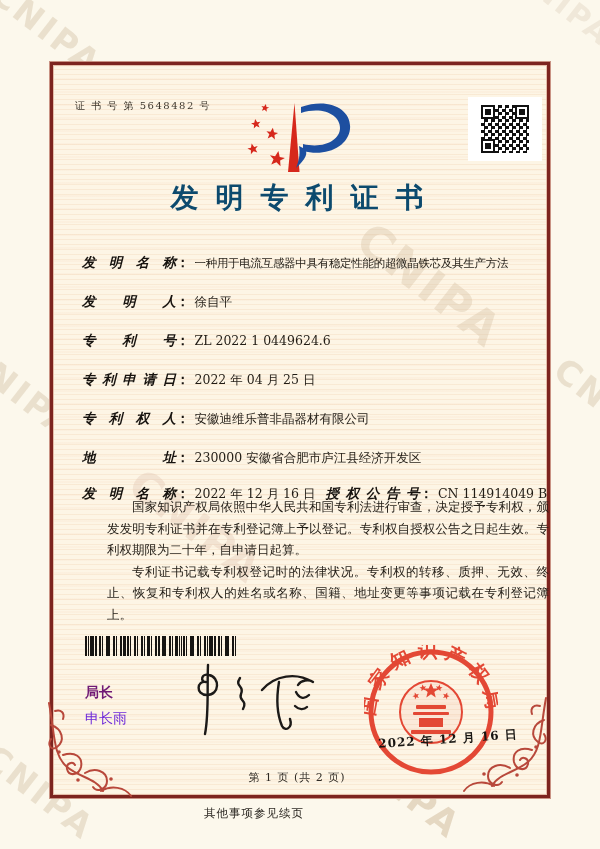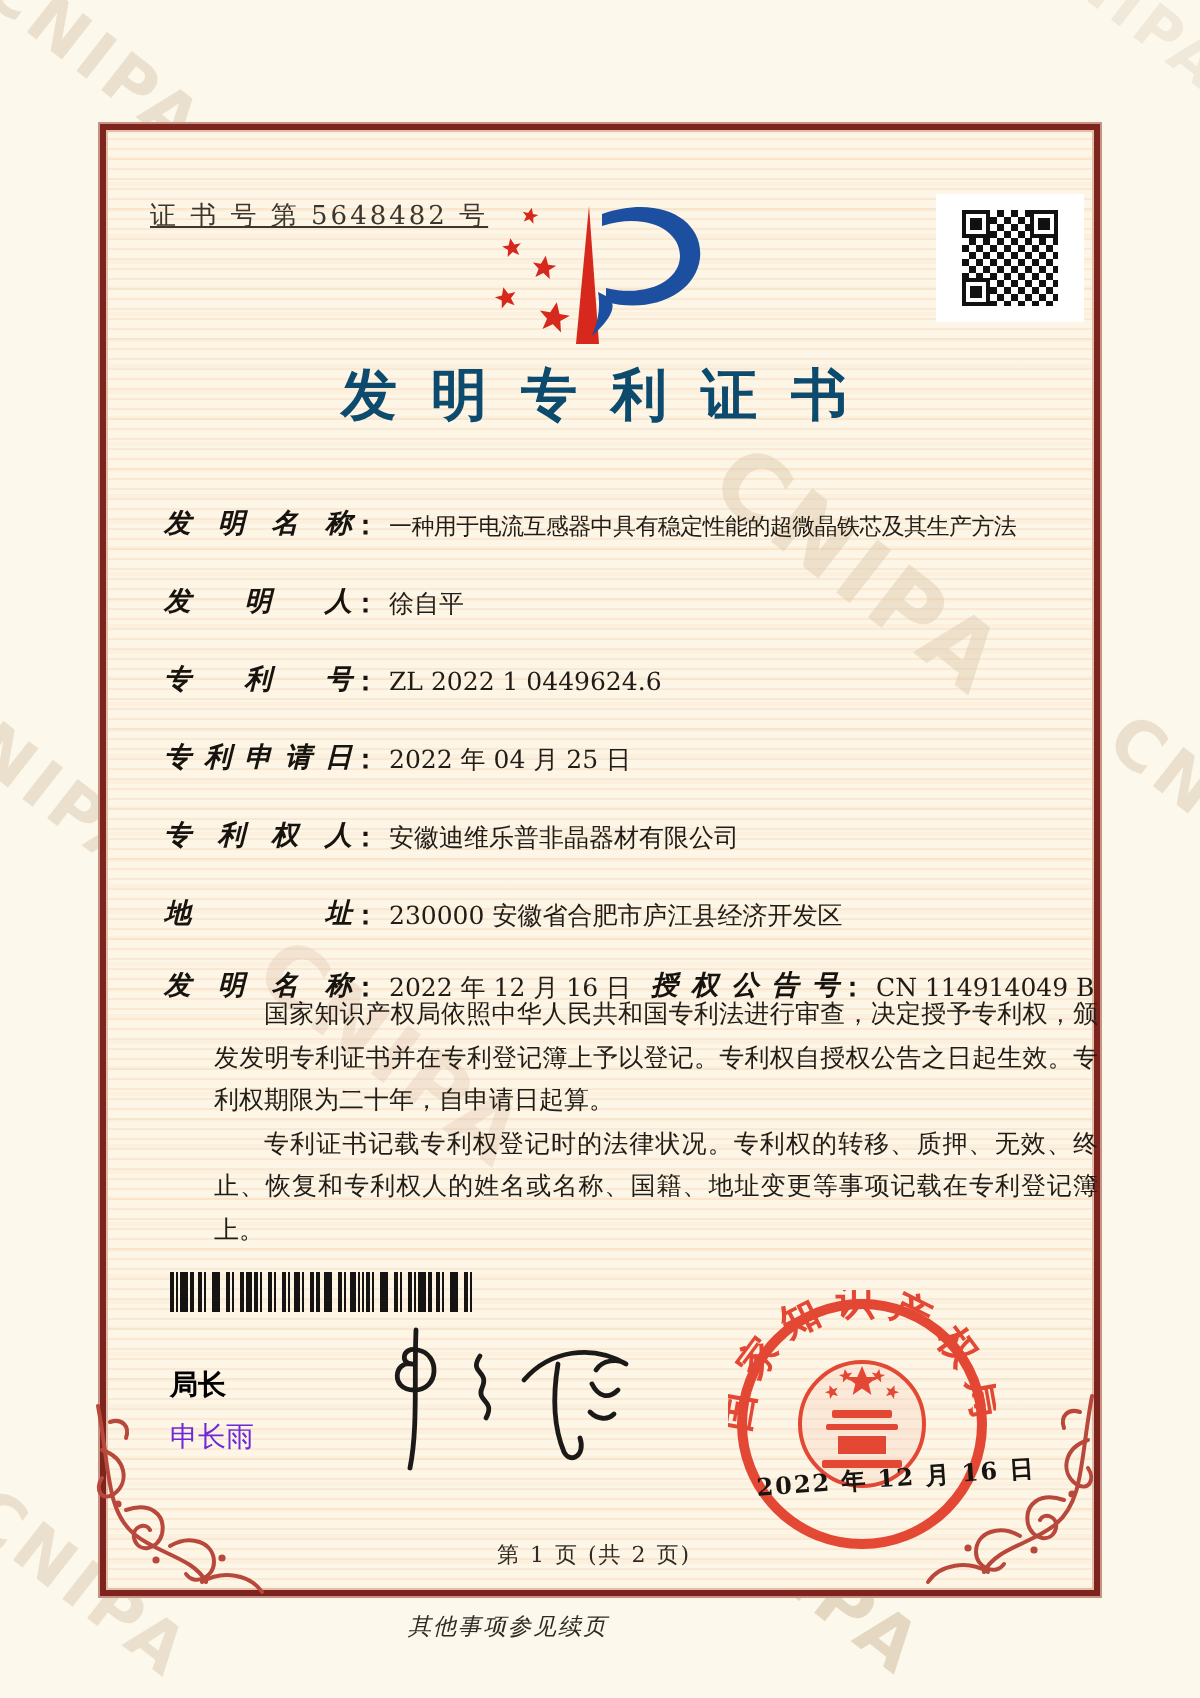--- a/index.html
+++ b/index.html
@@ -20,21 +20,21 @@
     position:absolute;left:50px;top:62px;width:494px;height:730px;z-index:2;
     border:3px solid #7d241f;
     box-shadow:0 0 0 1px #c99384, inset 0 0 0 1px #e4bda9;
     background:
       repeating-linear-gradient(0deg, rgba(233,186,143,.20) 0 1px, rgba(255,255,255,0) 1px 5px),
       repeating-linear-gradient(0deg, rgba(243,205,175,.12) 0 2px, rgba(255,255,255,0) 2px 13px),
       #fdf5e5;
   }
   .content{position:absolute;inset:0;z-index:3;}
   
-  .cert-no{position:absolute;left:75px;top:99px;font-size:13px;letter-spacing:1.5px;color:#3d362c;text-decoration:underline;}
+  .cert-no{position:absolute;left:75px;top:99px;font-size:10px;letter-spacing:1.5px;color:#3d362c;}
   .logo{position:absolute;left:246px;top:100px;}
   .qr-wrap{position:absolute;left:468px;top:97px;width:74px;height:64px;background:#fff;}
   .qr{
     position:absolute;left:13px;top:8px;width:48px;height:48px;
     background:conic-gradient(#111 25%, #fff 0 50%, #111 0 75%, #fff 0);
     background-size:7px 7px;
   }
   .finder{position:absolute;width:10px;height:10px;border:2px solid #111;background:#fff;}
   .finder::after{content:"";position:absolute;left:2px;top:2px;width:6px;height:6px;background:#111;}
   .f-tl{left:0;top:0}.f-tr{right:0;top:0}.f-bl{left:0;bottom:0}
@@ -57,37 +57,37 @@
   .bodytext{position:absolute;left:82px;top:496px;width:442px;font-size:12.5px;line-height:21.5px;text-align:justify;color:#211c15;margin-left:25px;}
   .bodytext p{margin:0;text-indent:2em;}
   
   .barcode{
     position:absolute;left:85px;top:636px;width:152px;height:20px;
     background:
       repeating-linear-gradient(90deg,#161412 0 2px,transparent 2px 3px,#161412 3px 4px,transparent 4px 7px),
       repeating-linear-gradient(90deg,transparent 0 5px,#161412 5px 7px,transparent 7px 11px,#161412 11px 12px,transparent 12px 17px);
   }
   
-  .signer-role{position:absolute;left:85px;top:684px;font-family:"DejaVu Sans","Liberation Sans",sans-serif;font-weight:bold;font-size:14px;color:#000000;}
+  .signer-role{position:absolute;left:85px;top:684px;font-family:"DejaVu Sans","Liberation Sans",sans-serif;font-weight:bold;font-size:14px;color:#701a75;}
   .signer-name{position:absolute;left:85px;top:710px;font-family:"DejaVu Sans","Liberation Sans",sans-serif;font-weight:normal;font-size:14px;color:#6d28d9;}
   .signature{position:absolute;left:176px;top:660px;}
   
   .seal{position:absolute;left:364px;top:645px;}
   .seal-date{
     position:absolute;left:368px;top:731px;width:160px;text-align:center;
     font-size:12px;font-weight:bold;letter-spacing:1px;color:#171512;
     transform:rotate(-4deg);
   }
   
   .flourish{position:absolute;}
   .fl-left{left:45px;top:695px;}
   .fl-right{left:450px;top:690px;transform:scaleX(-1);}
   
   .page-num{position:absolute;left:50px;width:494px;top:770px;text-align:center;font-size:11px;color:#2e2a24;letter-spacing:1px;}
-  .note{position:absolute;left:0;width:508px;top:806px;text-align:center;font-size:11.5px;color:#2e2a24;letter-spacing:1px;font-style:italic;}
+  .note{position:absolute;left:0;width:508px;top:806px;text-align:center;font-size:11.5px;color:#2e2a24;letter-spacing:1px;}
 </style>
 </head>
 <body>
 
 <div class="page">
 
   <div class="wm" style="left:-18px;top:8px;font-size:34px;">CNIPA</div>
   <div class="wm" style="left:505px;top:-14px;font-size:30px;color:rgba(199,178,148,.22);">CNIPA</div>
   <div class="wm" style="left:-45px;top:372px;font-size:34px;">CNIPA</div>
   <div class="wm" style="left:545px;top:385px;font-size:34px;">CNIPA</div>

